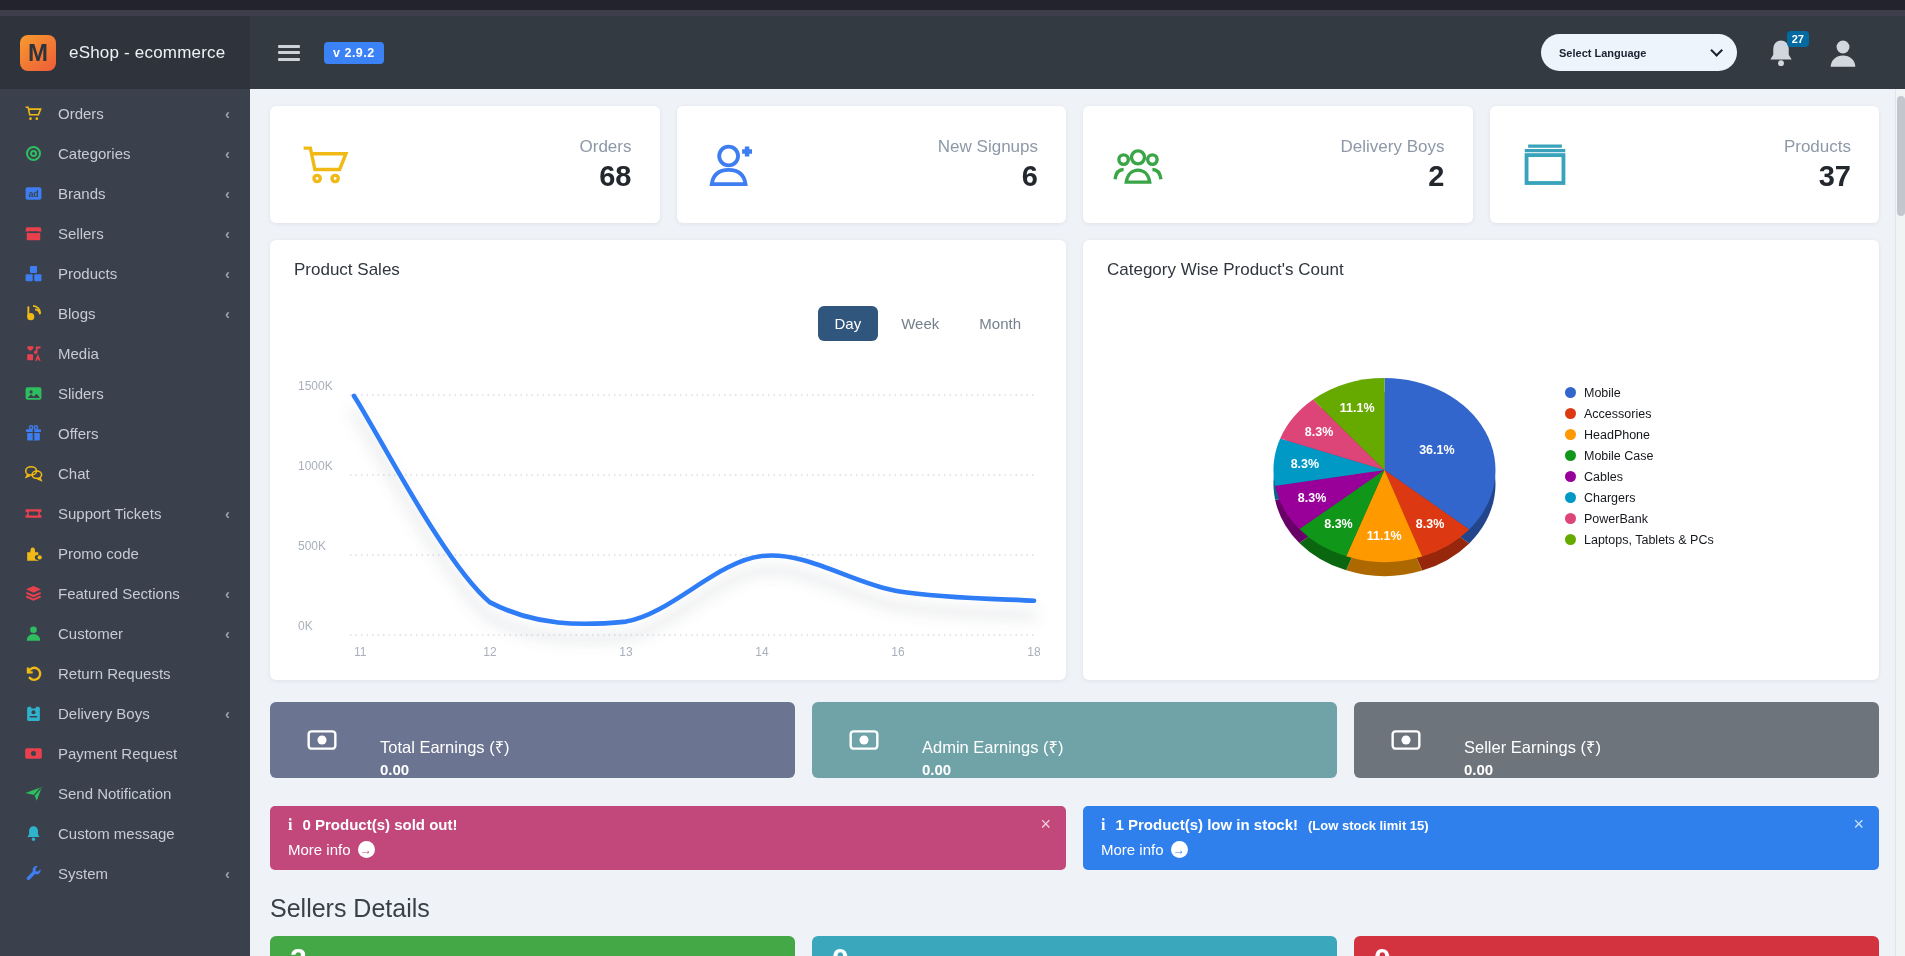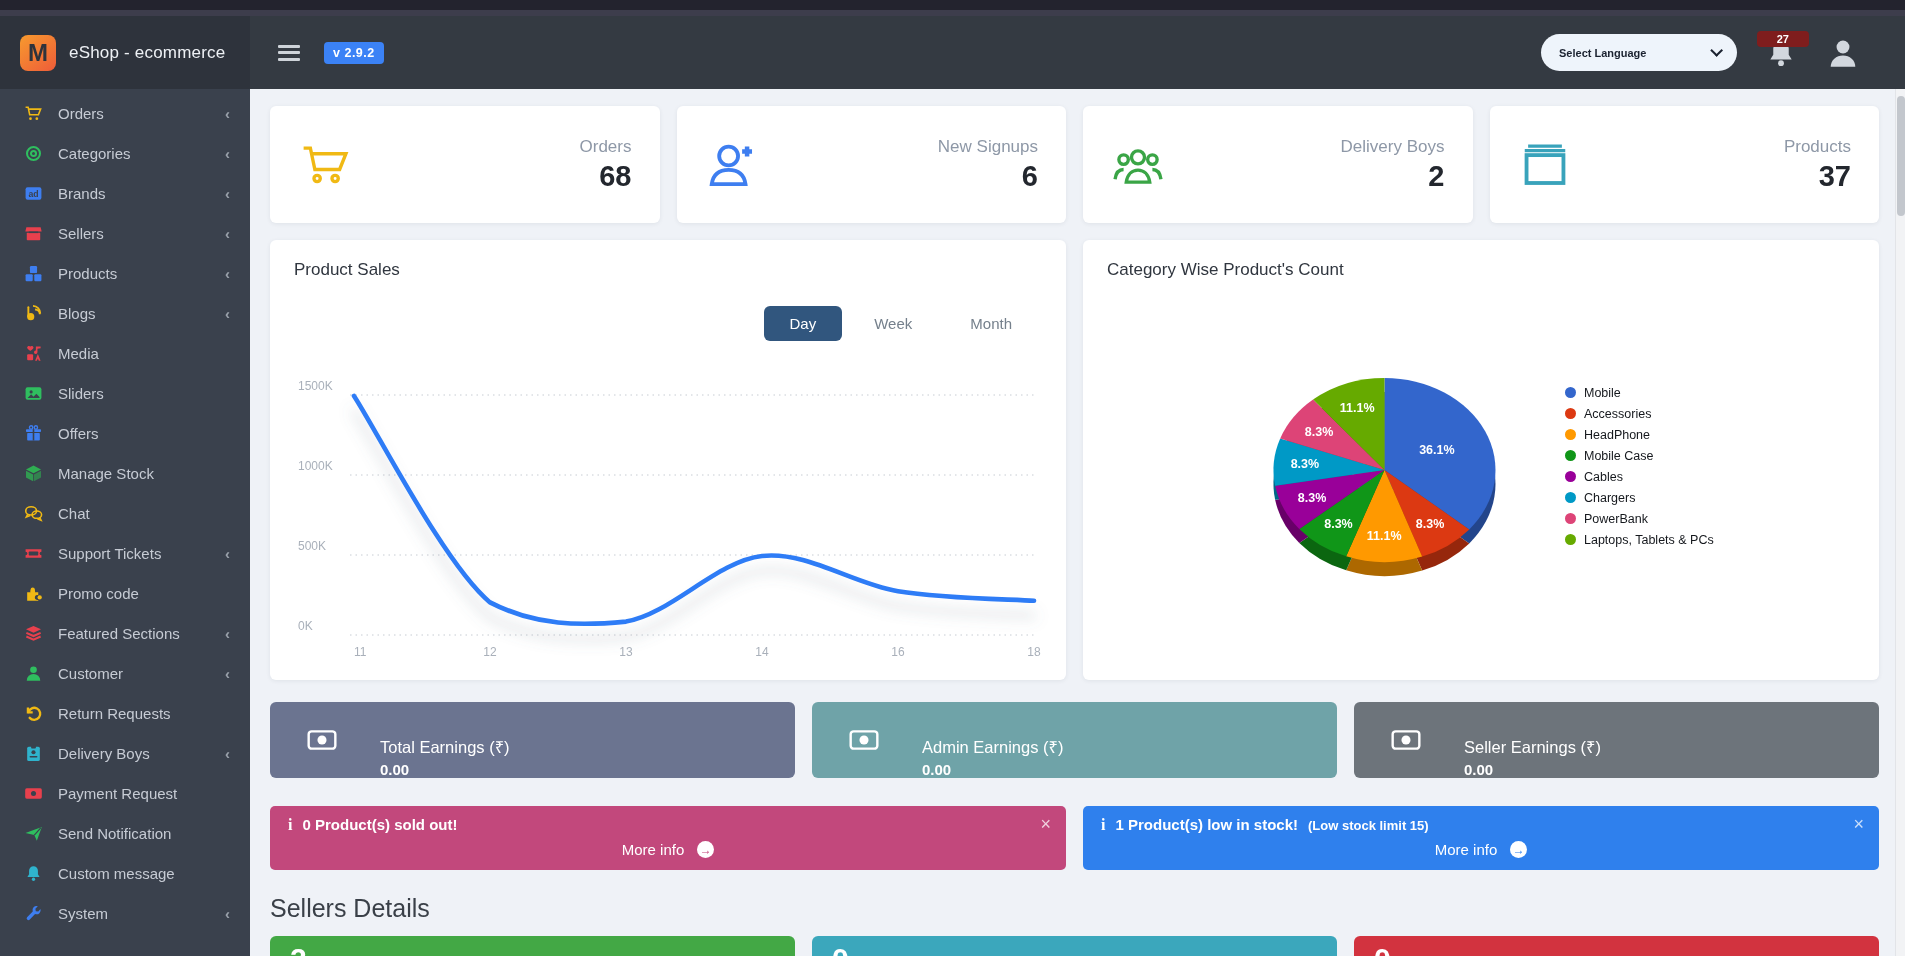--- a/index.html
+++ b/index.html
@@ -30,22 +30,22 @@
   .burger span { display:block; height:3px; background:#ced3d9; margin:3.5px 0; border-radius:1px; }
   .ver-badge { margin-left:24px; background:#3b82f6; color:#fff; font-size:12.5px; font-weight:700;
     padding:4px 9px; border-radius:4px; letter-spacing:.5px; }
   .top-right { margin-left:auto; display:flex; align-items:center; gap:28px; }
   .lang-select { height:37px; min-width:196px; background:#eef4fb; border-radius:19px; display:flex;
     align-items:center; padding:0 18px; font-size:11px; font-weight:700; color:#1b2230; cursor:pointer; }
   .lang-select .caret { margin-left:auto; width:9px; height:9px; border-right:2.5px solid #1b2230;
     border-bottom:2.5px solid #1b2230; transform:rotate(45deg) translateY(-3px); }
   .bell-wrap { position:relative; width:32px; height:34px; cursor:pointer; color:#d2d7de; }
   .bell-wrap svg { width:100%; height:100%; }
-  .notif-badge { position:absolute; top:-5px; right:-12px; background:#7f1d1d; color:#fff; font-size:11px;
-    font-weight:700; padding:2px 20px; border-radius:4px; }
+  .notif-badge { position:absolute; top:-5px; right:-12px; background:#0369a1; color:#fff; font-size:11px;
+    font-weight:700; padding:2px 5px; border-radius:4px; }
   .avatar { width:36px; height:36px; color:#d2d7de; cursor:pointer; }
   .avatar svg { width:100%; height:100%; }
 
   .content { flex:1; padding:17px 26px 0 20px; overflow:hidden; }
   .grid4 { display:grid; grid-template-columns:repeat(4,1fr); gap:17px; }
   .grid3 { display:grid; grid-template-columns:repeat(3,1fr); gap:17px; }
   .grid2 { display:grid; grid-template-columns:repeat(2,1fr); gap:17px; }
 
   .stat-card { background:#fff; border-radius:6px; height:117px; display:flex; align-items:center;
     padding:0 28px; box-shadow:0 1px 4px rgba(40,50,70,.08); }
@@ -53,21 +53,21 @@
   .stat-ic svg { width:100%; height:100%; }
   .stat-right { margin-left:auto; text-align:right; }
   .stat-label { font-size:17px; color:#8e98a7; }
   .stat-value { font-size:29px; color:#23272e; font-weight:700; margin-top:3px; }
 
   .charts-row { margin-top:17px; }
   .chart-card { background:#fff; border-radius:6px; height:440px; padding:20px 24px; position:relative;
     box-shadow:0 1px 4px rgba(40,50,70,.08); }
   .chart-title { font-size:17px; color:#30363f; }
   .tabs { position:absolute; top:66px; right:28px; display:flex; align-items:center; gap:6px; }
-  .tab { font-size:15px; color:#75808c; padding:9px 26px; cursor:pointer; border-radius:6px; }
+  .tab { font-size:15px; color:#75808c; padding:9px 17px; cursor:pointer; border-radius:6px; }
   .tab.active { background:#31567e; color:#fff; }
   #line-svg { width:100%; height:300px; margin-top:96px; overflow:visible; }
 
   .pie-flex { display:flex; margin-top:94px; }
   #pie-svg { width:245px; height:216px; margin-left:155px; flex:none; }
   .legend { margin-left:58px; margin-top:8px; }
   .legend-item { display:flex; align-items:center; height:21px; }
   .legend-dot { width:11px; height:11px; border-radius:50%; flex:none; }
   .legend-label { margin-left:8px; font-size:12.5px; color:#15181d; }
 
@@ -78,21 +78,21 @@
   .earn-text { margin-left:36px; }
   .earn-label { font-size:16.5px;margin-top:33px; }
   .earn-value { font-size:15px; font-weight:700; margin-top:3px; }
 
   .alerts-row { margin-top:28px; }
   .alert { border-radius:5px; height:64px; color:#fff; padding:10px 18px; position:relative; }
   .alert-line1 { display:flex; align-items:baseline; gap:10px; font-size:15px; font-weight:700; }
   .alert-info { font-family:"Liberation Serif", serif; font-weight:700; font-size:16px; }
   .alert-note { font-size:13px; font-weight:700; }
   .alert-close { position:absolute; right:15px; top:8px; font-size:18px; opacity:.75; cursor:pointer; }
-  .alert-more { margin-top:7px; display:flex; align-items:center; gap:13px; font-size:15px; cursor:pointer;justify-content:center; }
+  .alert-more { margin-top:7px; display:flex; align-items:center; gap:7px; font-size:15px; cursor:pointer; }
   .arrow-circle { width:17px; height:17px; border-radius:50%; background:#fff; display:inline-flex;
     align-items:center; justify-content:center; font-size:12px; font-weight:700; }
 
   .sellers-title { margin-top:24px; font-size:25px; color:#3a4048; }
   .sellers-row { margin-top:13px; }
   .seller-card { border-radius:6px; height:86px; color:#fff; padding:6px 20px; position:relative; overflow:hidden; }
   .seller-value { font-size:30px; font-weight:700; }
   .seller-circle { position:absolute; right:36px; top:26px; width:58px; height:58px; border-radius:50%;
     background:rgba(0,0,0,.16); }
 
@@ -203,30 +203,20 @@
           <span class="ic" style="color: rgb(62, 126, 240);">
             <svg viewBox="0 0 24 24" fill="currentColor">
               <rect x="2.5" y="6.5" width="19" height="3.6" rx="1"></rect>
               <rect x="4" y="11.3" width="16" height="9.5" rx="1"></rect>
               <rect x="11" y="6.5" width="2" height="14.3" fill="#3a414d"></rect>
               <circle cx="9" cy="4.3" r="2.1" fill="none" stroke="currentColor" stroke-width="1.7"></circle>
               <circle cx="15" cy="4.3" r="2.1" fill="none" stroke="currentColor" stroke-width="1.7"></circle>
             </svg>
           </span>
           <span>Offers</span>
-        </div>
-        <div class="nav-item">
-          <span class="ic" style="color: rgb(47, 174, 82);">
-            <svg viewBox="0 0 24 24" fill="currentColor">
-              <path d="M12 1.8l9.5 5-9.5 5-9.5-5z"></path>
-              <path d="M2.5 8.5l9 4.8v8.5l-9-4.8z" opacity=".82"></path>
-              <path d="M21.5 8.5l-9 4.8v8.5l9-4.8z" opacity=".6"></path>
-            </svg>
-          </span>
-          <span>Manage Stock</span>
         </div>
         <div class="nav-item">
           <span class="ic" style="color: rgb(240, 185, 20);">
             <svg viewBox="0 0 24 24" fill="none" stroke="currentColor" stroke-width="2">
               <ellipse cx="9" cy="8.7" rx="6.8" ry="5.2"></ellipse>
               <path d="M4.8 12.8L3 16.3l4.8-1.9"></path>
               <ellipse cx="16.2" cy="13.5" rx="6" ry="4.6"></ellipse>
               <path d="M19.8 17L21.5 20.5l-4.6-1.8"></path>
             </svg>
           </span>

